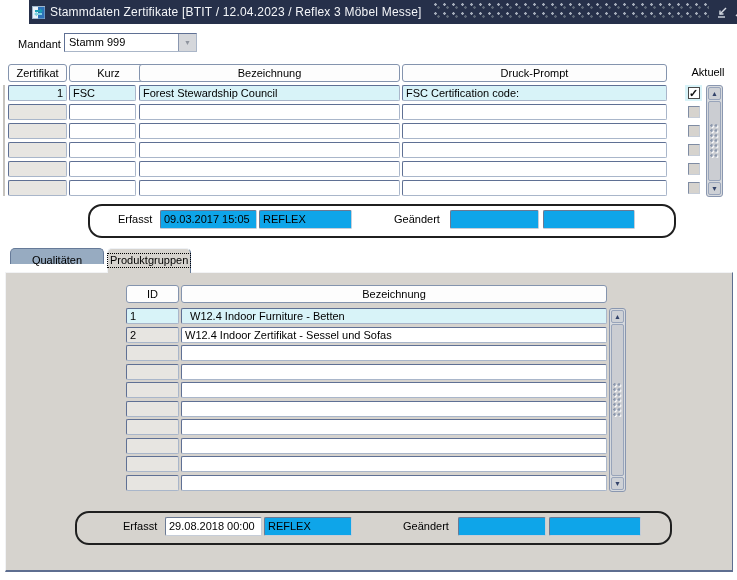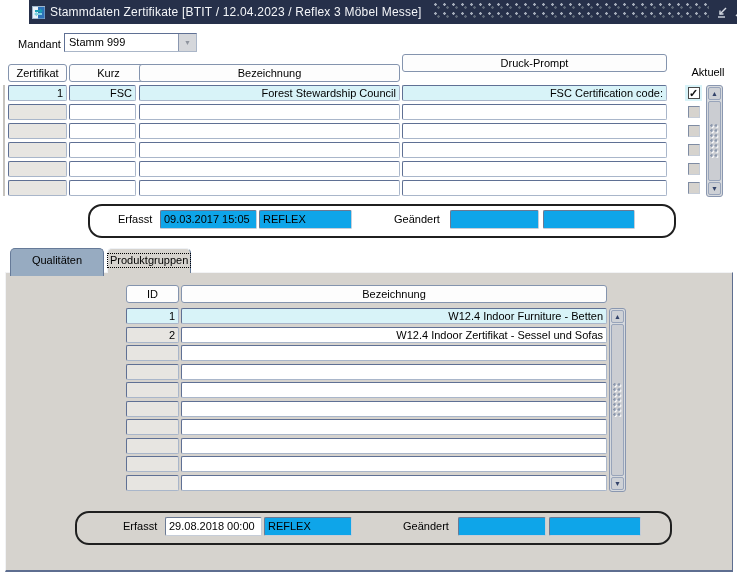--- a/index.html
+++ b/index.html
@@ -25,21 +25,21 @@
   .combo-btn{width:17px;border-left:1px solid #8a97b0;background:#d5d7db;color:#8f949e;
              font-size:7px;text-align:center;line-height:17px;}
 
   .hdr{position:absolute;height:18px;box-sizing:border-box;background:#fdfdfd;border:1px solid #8494ae;
        border-radius:3px;text-align:center;line-height:16px;white-space:nowrap;overflow:hidden;}
 
   .rows-area{position:absolute;left:0;width:737px;z-index:2;}
   .trow{position:absolute;left:0;width:737px;height:16px;}
   .cell{position:absolute;top:0;height:16px;box-sizing:border-box;border:1px solid;
         border-color:#5f7094 #a9b6ca #a9b6ca #5f7094;border-radius:2px;background:#fff;
-        padding:1px 3px;line-height:12px;white-space:nowrap;overflow:hidden;text-align:right;}
+        padding:1px 3px;line-height:12px;white-space:nowrap;overflow:hidden;}
   .cbwrap{position:absolute;left:685px;top:0;width:17px;height:16px;display:flex;align-items:center;justify-content:center;}
   .cb{width:12px;height:12px;box-sizing:border-box;border:1px solid #4a4a4a;background:#fff;
       font-size:11px;line-height:10px;text-align:center;font-weight:bold;color:#101010;}
   .cb.off{background:#d6d3ce;border-color:#7f8ca3 #c6cdd8 #c6cdd8 #7f8ca3;}
   .recline{position:absolute;left:3px;width:2px;background:#c6c3be;}
 
   
   .sb{position:absolute;width:17px;box-sizing:border-box;background:#d7dade;border:1px solid #8a97b0;border-radius:3px;}
   .sb-btn{position:absolute;left:1px;right:1px;height:13px;background:#ced1d6;border:1px solid #98a4ba;
           border-radius:2px;color:#33436a;font-size:7px;text-align:center;line-height:12px;box-sizing:border-box;}
@@ -53,21 +53,21 @@
 
   
   .frame{position:absolute;box-sizing:border-box;border:2px solid #1f1f1f;border-radius:14px;background:transparent;z-index:2;}
   .afield{position:absolute;height:19px;box-sizing:border-box;border:1px solid;
           border-color:#6b7a94 #c6cdd8 #c6cdd8 #6b7a94;background:#0ea5e9;padding:2px 3px;
           border-radius:2px;white-space:nowrap;overflow:hidden;z-index:2;}
   .afield.white{background:#fff;}
 
   
   .tab{position:absolute;top:248px;box-sizing:border-box;text-align:center;border-radius:5px 5px 0 0;white-space:nowrap;}
-  .tab-inactive{height:28px;background:var(--c-tab-inactive,#97abc1);border:1px solid #667a98;border-bottom:none;
+  .tab-inactive{height:16px;background:var(--c-tab-inactive,#97abc1);border:1px solid #667a98;border-bottom:none;
                 line-height:22px;z-index:2;}
   .tab-active{height:25px;background:var(--c-panel,#d6d3ce);border:1px solid #667a98;border-bottom:none;
               border-top-color:#eef1f5;border-left-color:#eef1f5;line-height:23px;z-index:3;}
   .focusbox{display:inline-block;outline:1px dotted #000;padding:0 2px;line-height:13px;}
   .tabpanel{position:absolute;left:5px;top:272px;width:728px;height:300px;box-sizing:border-box;
             background:var(--c-panel,#d6d3ce);border-top:1px solid #f2f3f5;border-left:1px solid #f2f3f5;
             border-right:1px solid #5e6e90;border-bottom:2px solid #5e6e90;z-index:1;}
 </style>
 </head>
 <body>
@@ -107,21 +107,21 @@
 
   <span class="lbl" style="left:18px;top:38px;">Mandant</span>
   <div class="combo">
     <span class="combo-val">Stamm 999</span>
     <span class="combo-btn">▼</span>
   </div>
 
   <div class="hdr" style="left:8px;top:64px;width:59px;">Zertifikat</div>
   <div class="hdr" style="left:69px;top:64px;width:79px;">Kurz</div>
   <div class="hdr" style="left:139px;top:64px;width:261px;">Bezeichnung</div>
-  <div class="hdr" style="left:402px;top:54px;width:265px;">Druck-Prompt</div>
+  <div class="hdr" style="left:402px;top:64px;width:265px;">Druck-Prompt</div>
   <div class="hdr" style="left:684px;top:64px;width:48px;border:none;background:transparent;">Aktuell</div>
 
   <div class="recline" style="top:85px;height:111px;"></div>
 
   <div class="rows-area" style="top:85px;height:112px;">
       <div class="trow" style="top: 0px;">
         <div class="cell" style="left: 8px; width: 59px; text-align: right; background: rgb(216, 243, 248);">1</div>
         <div class="cell" style="left: 69px; width: 67px; background: rgb(216, 243, 248);">FSC</div>
         <div class="cell" style="left: 139px; width: 261px; background: rgb(216, 243, 248);">Forest Stewardship Council</div>
         <div class="cell" style="left: 402px; width: 265px; background: rgb(216, 243, 248);">FSC Certification code:</div>

